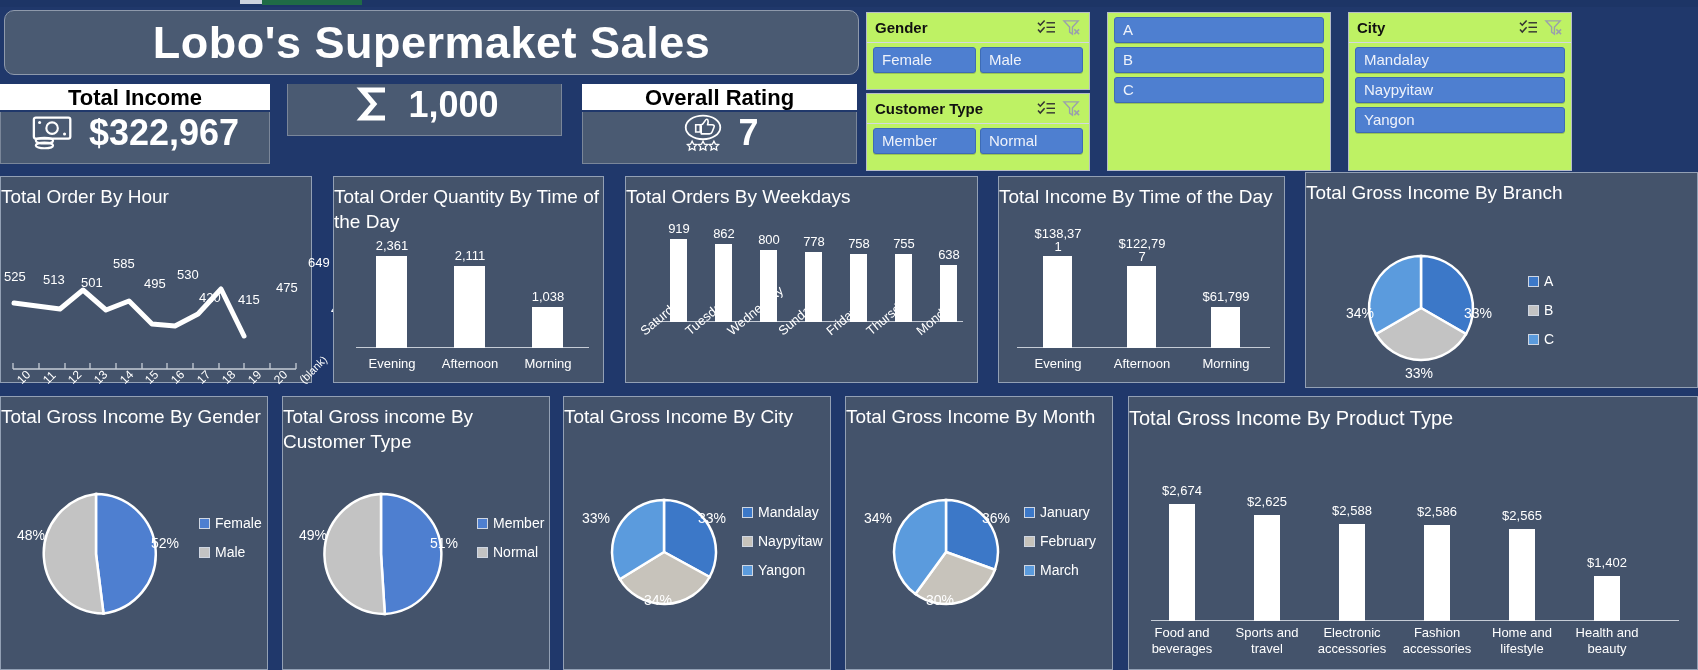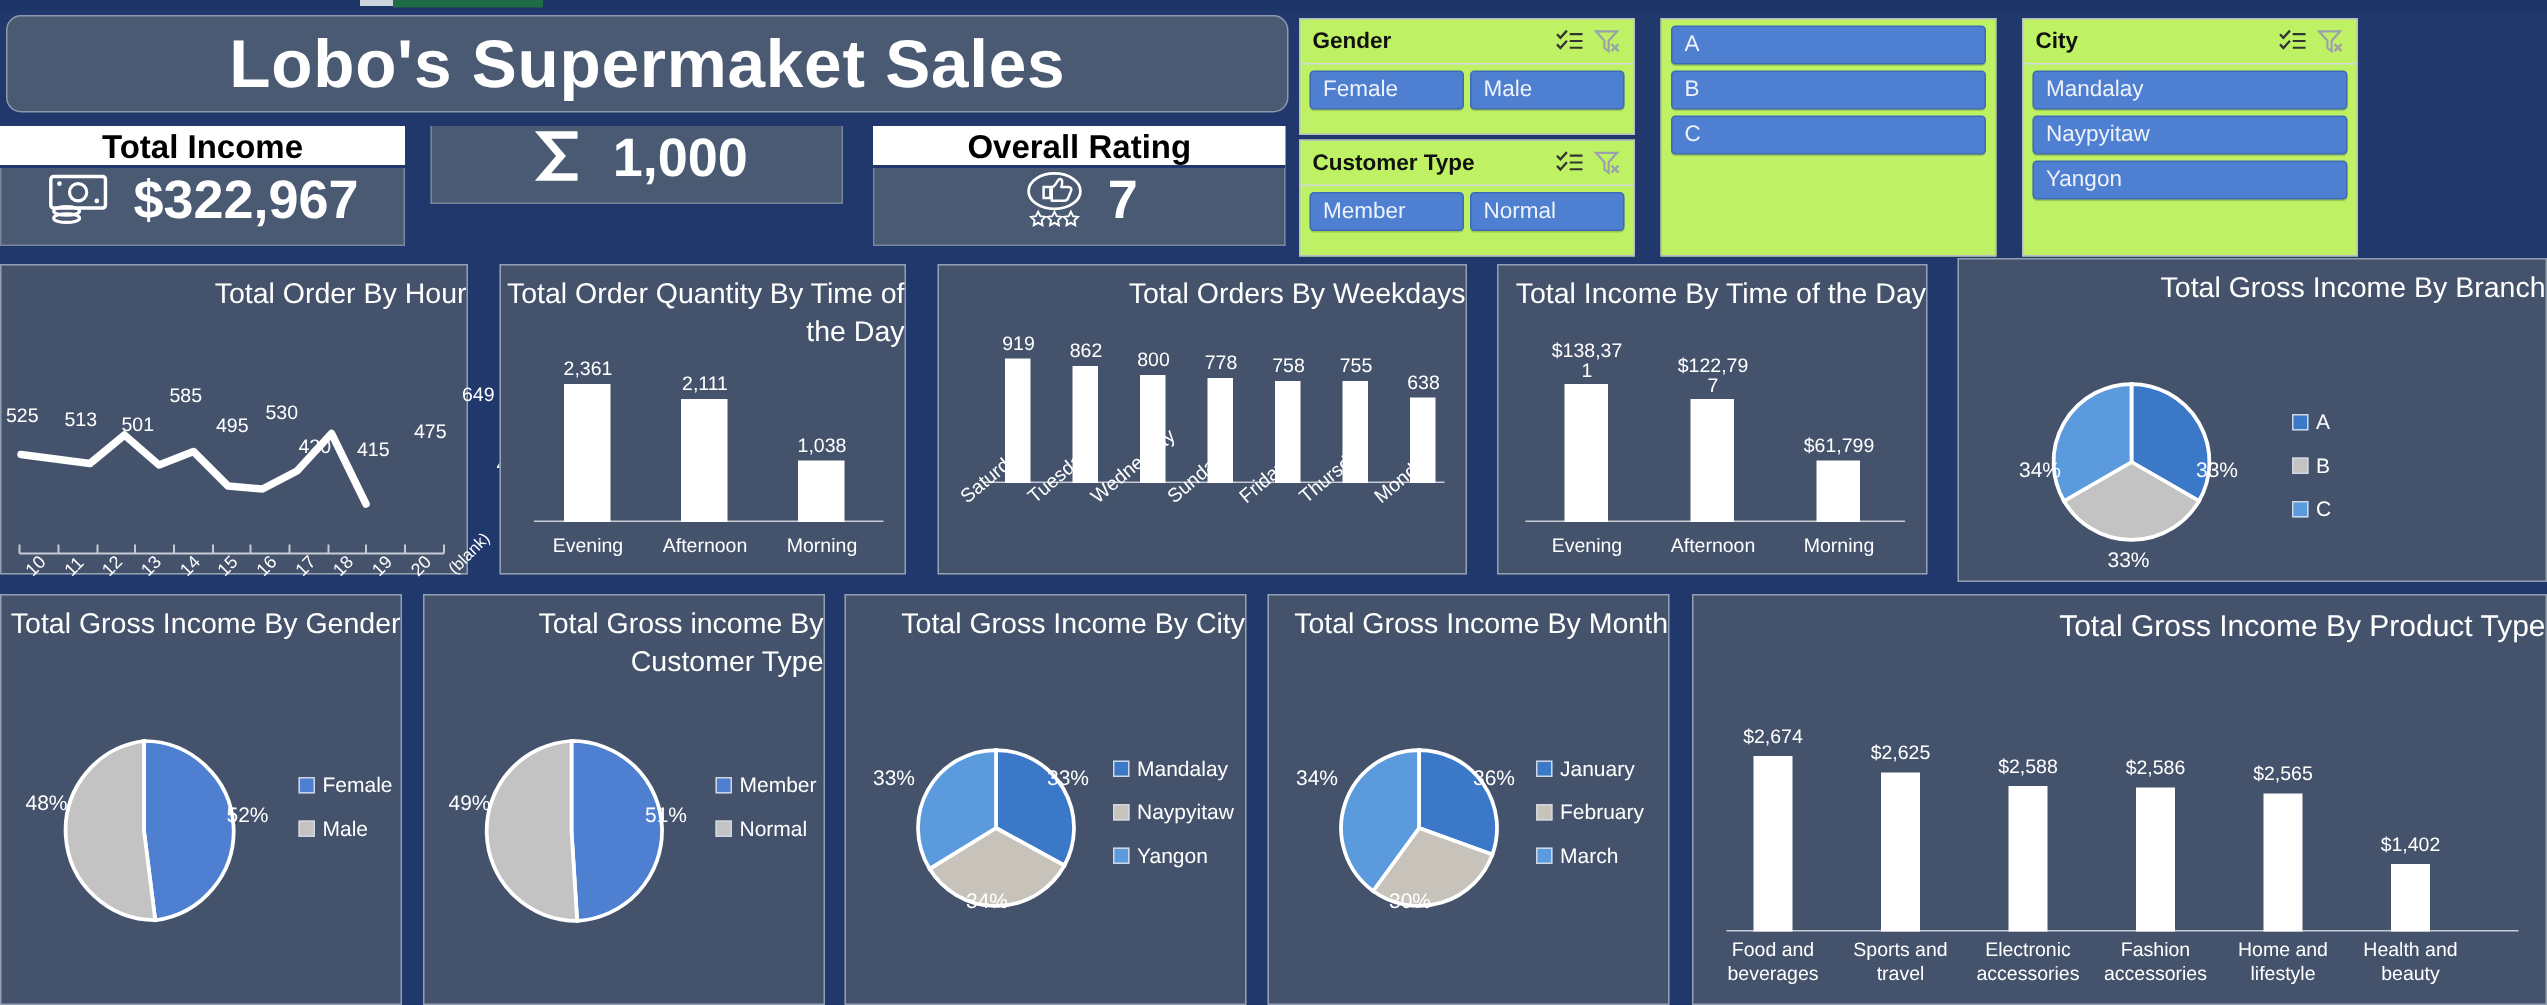--- a/index.html
+++ b/index.html
@@ -59,21 +59,21 @@
   }
   .sl-item.half { width:calc(50% - 2px); text-align:left; }
   .sl-item.full { width:100%; text-align:left; }
 
   
   .panel {
     position:absolute; background:#44536b;
     border:1px solid #93a0b4;
   }
   .panel .p-title {
-    color:#ffffff; text-align:right; font-size:19px;
+    color:#ffffff; text-align:left; font-size:19px;
     padding-top:8px; line-height:1.3;
   }
 
   
   .linewrap { position:absolute; left:0; right:0; top:34px; bottom:0; }
   .lbl { position:absolute; color:#fff; font-size:13px; white-space:nowrap; }
   .xtick {
     position:absolute; color:#fff; font-size:12px; white-space:nowrap;
     transform-origin: left top; transform: rotate(-45deg);
   }

